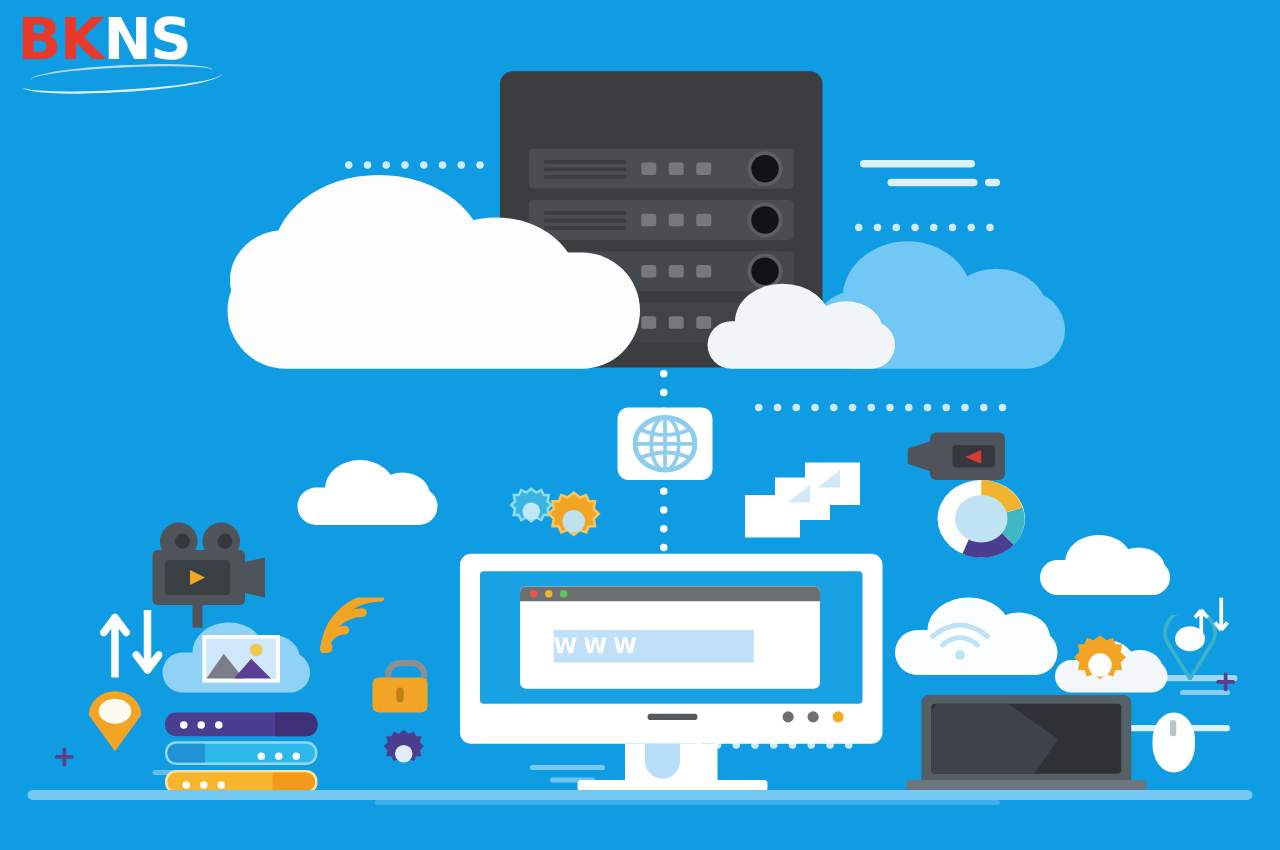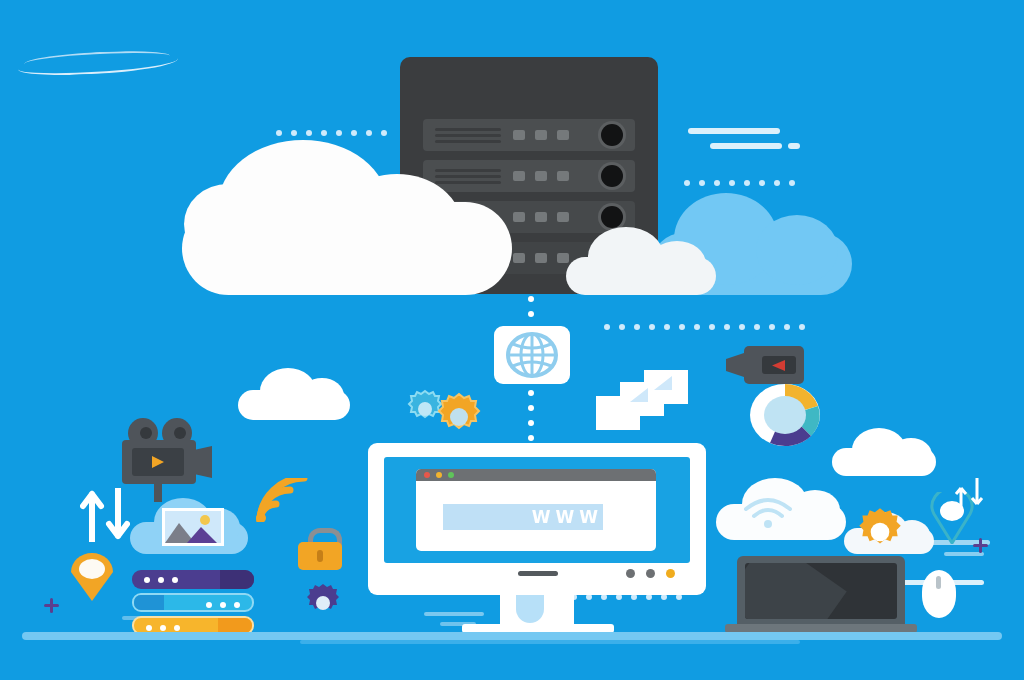--- a/index.html
+++ b/index.html
@@ -91,21 +91,21 @@
   #globeCard{left:494px;top:326px;width:76px;height:58px;background:#fff;border-radius:9px;}
   #globeSvg{position:absolute;left:12px;top:4px;}
 
   
   #monitor{left:368px;top:443px;width:338px;height:152px;background:#ffffff;border-radius:9px;}
   #screen{position:absolute;left:16px;top:14px;width:306px;height:106px;background:#18a2e3;border-radius:3px;}
   #browser{position:absolute;left:32px;top:12px;width:240px;height:82px;background:#ffffff;border-radius:5px;overflow:hidden;}
   #browserbar{height:12px;background:#6d7073;position:relative;}
   #browserbar i{position:absolute;top:3px;width:6px;height:6px;border-radius:50%;}
   #wwwbar{position:absolute;left:27px;top:35px;width:160px;height:26px;background:#bfe0f6;}
-  #wwwbar span{display:block;text-align:right;line-height:26px;color:#ffffff;
+  #wwwbar span{display:block;text-align:left;line-height:26px;color:#ffffff;
     font-family:"DejaVu Sans", sans-serif;font-weight:bold;font-size:17px;letter-spacing:5px;}
   #monDash{position:absolute;left:150px;top:128px;width:40px;height:5px;background:#555a5e;border-radius:3px;}
   .monDot{position:absolute;top:126px;width:9px;height:9px;border-radius:50%;}
   #monStand{left:500px;top:595px;width:74px;height:34px;background:#ffffff;}
   #monStandIn{left:516px;top:595px;width:28px;height:28px;background:#b7e0f8;border-radius:0 0 14px 14px;}
   #monFoot{left:462px;top:624px;width:152px;height:9px;background:#ffffff;border-radius:3px;}
 
   
   #laptop{left:737px;top:556px;width:168px;height:70px;background:#555f66;border-radius:6px 6px 0 0;}
   #lapScreen{position:absolute;left:8px;top:7px;width:152px;height:56px;background:#2f3337;border-radius:3px;overflow:hidden;}
@@ -153,20 +153,23 @@
   .spark:before,.spark:after{content:"";position:absolute;background:#5c3e8e;}
   .spark:before{left:6px;top:0;width:3px;height:15px;border-radius:2px;}
   .spark:after{left:0;top:6px;width:15px;height:3px;border-radius:2px;}
 </style>
 </head>
 <body>
 
 <div id="stage">
 
   <div id="logo" class="abs">
+    <div class="word">
+      <span class="bk">BK</span><span class="ns">NS</span>
+    </div>
     <div class="swoosh"></div>
     <div class="swoosh2"></div>
   </div>
 
   <div class="dashw abs" style="left:688px;top:128px;width:92px;"></div>
   <div class="dashw abs" style="left:710px;top:143px;width:72px;"></div>
   <div class="dashw abs" style="left:788px;top:143px;width:12px;"></div>
   <div class="dashw abs" style="left:930px;top:540px;width:60px;height:5px;opacity:.6;"></div>
   <div class="dashw abs" style="left:944px;top:552px;width:40px;height:4px;opacity:.5;"></div>
   <div class="dashw abs" style="left:888px;top:580px;width:96px;height:5px;opacity:.85;"></div>

